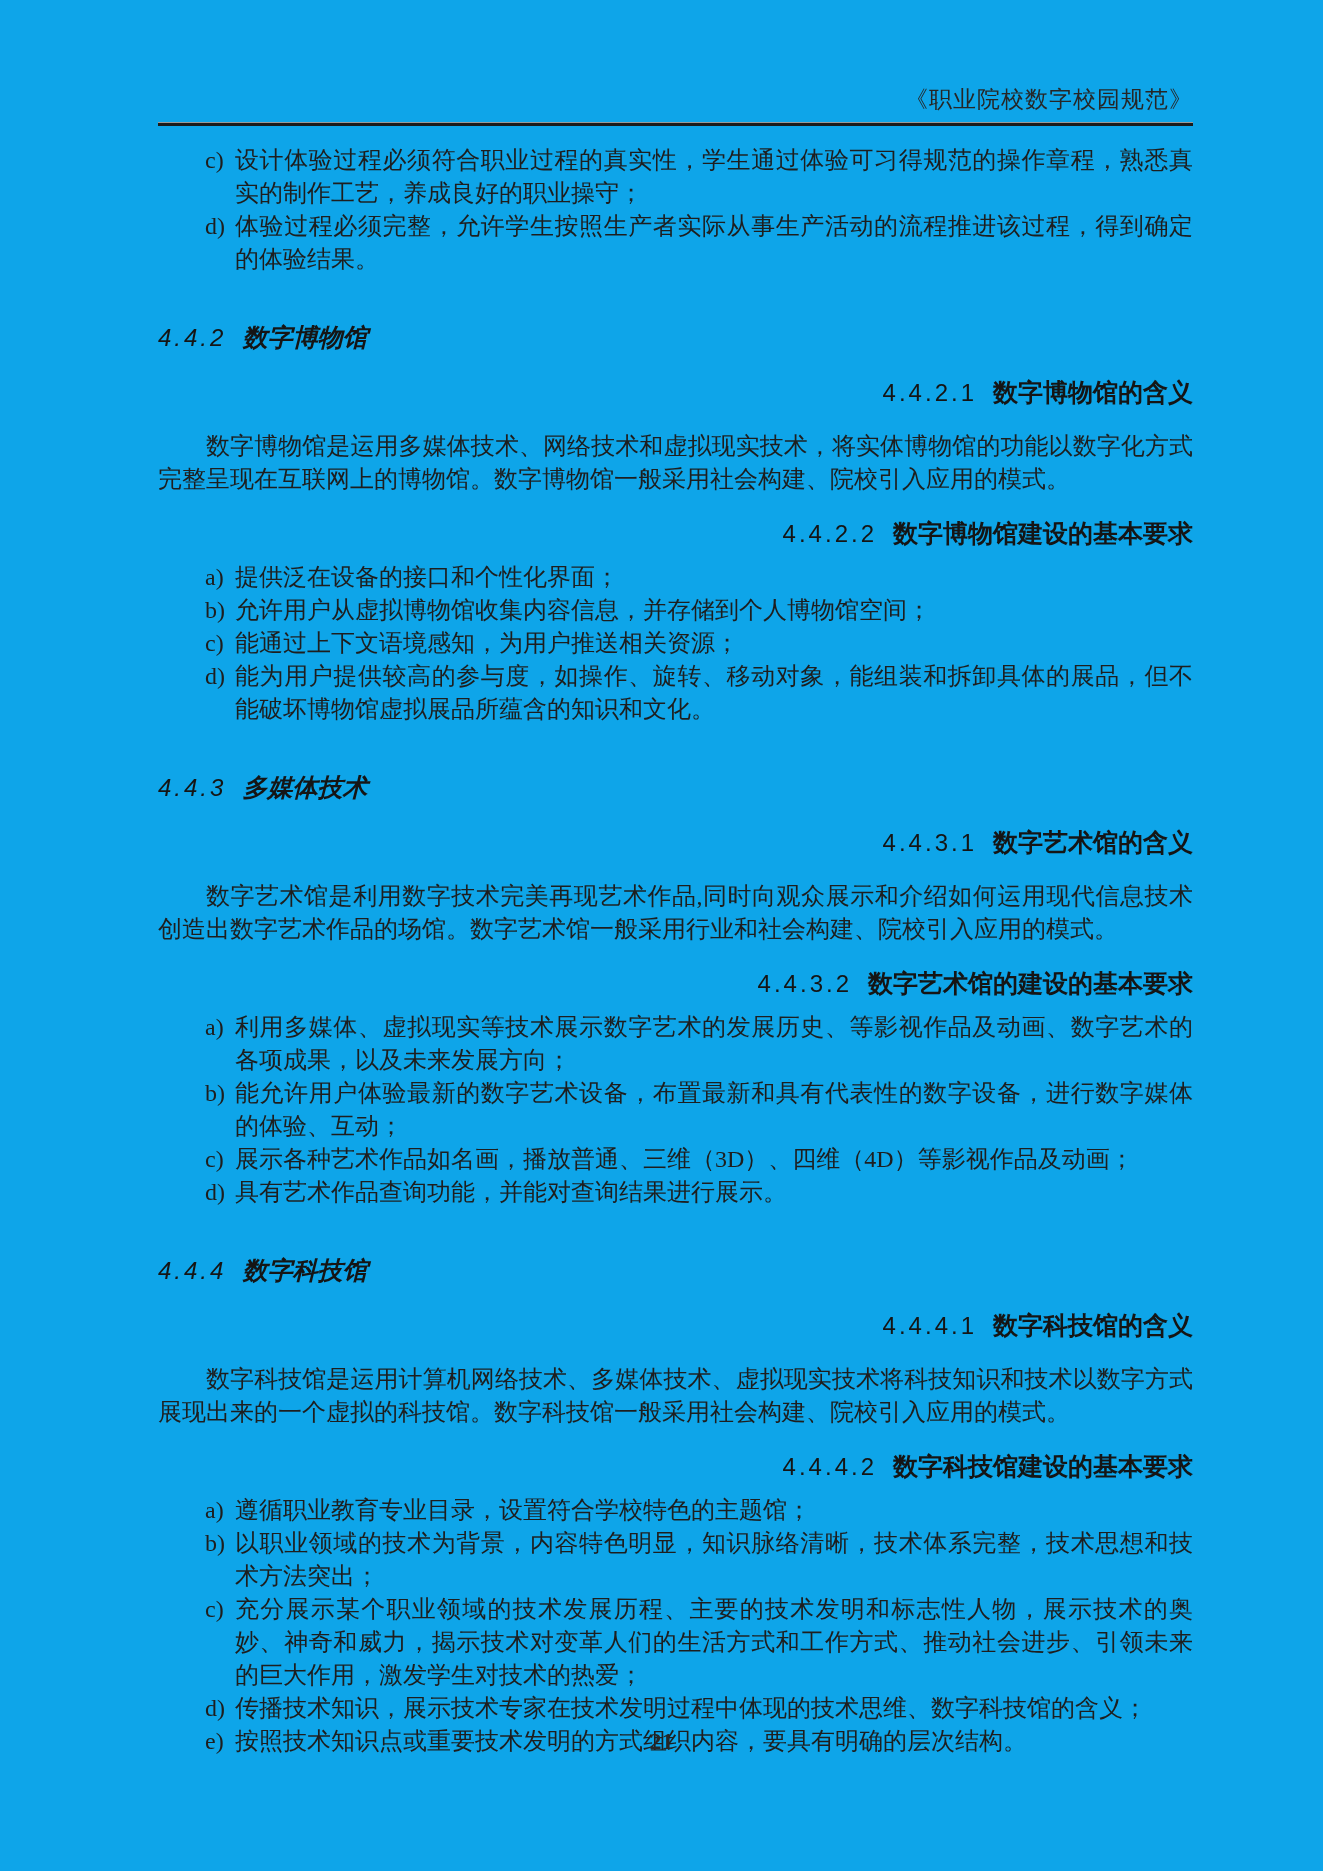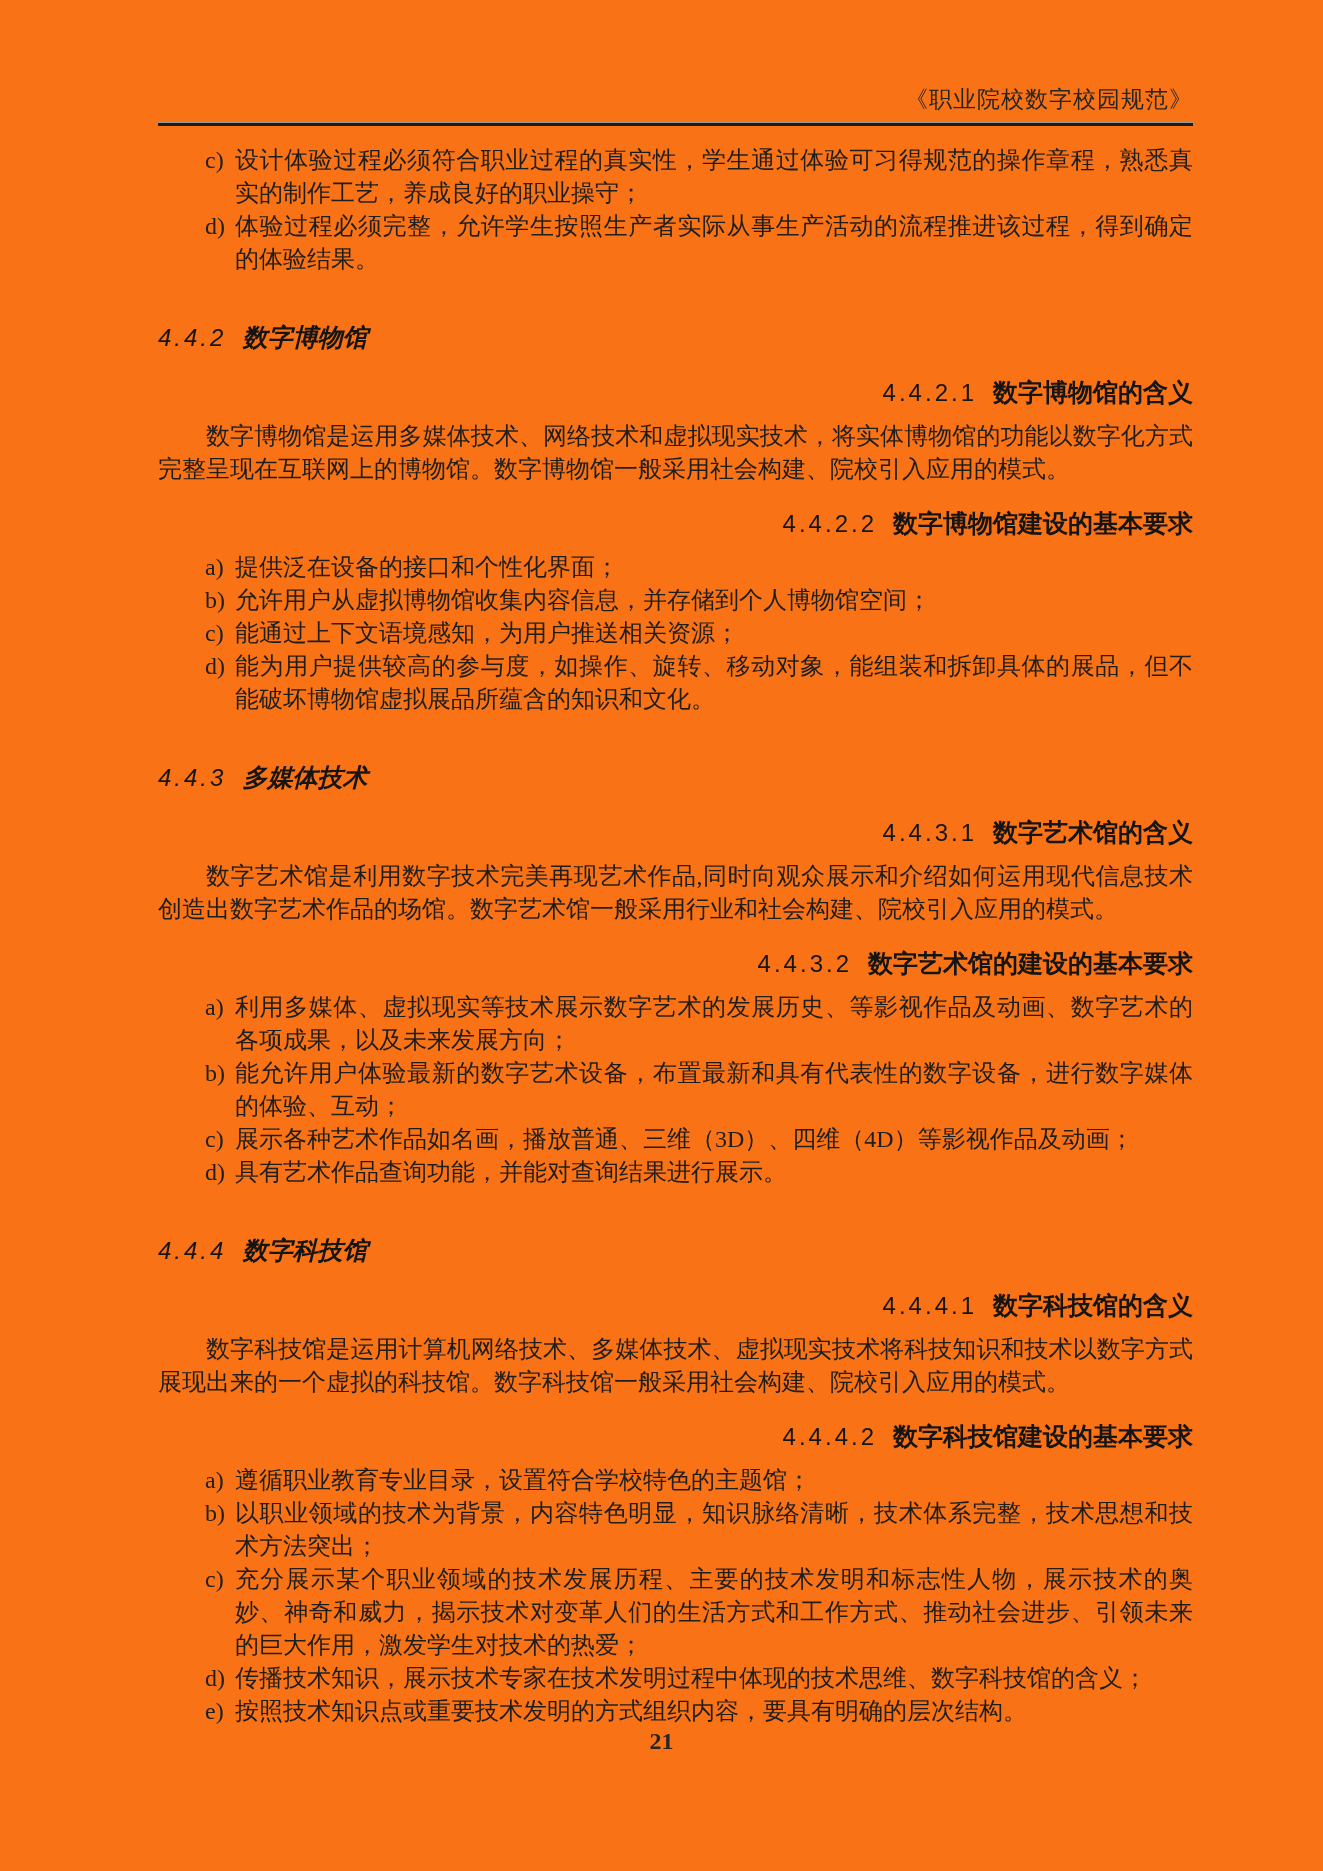--- a/index.html
+++ b/index.html
@@ -1,21 +1,21 @@
 <!DOCTYPE html>
 <html><head>
 <meta charset="utf-8">
 <style>
   html, body { margin: 0; padding: 0; background: #ffffff; }
   .page {
     position: relative;
     width: 1323px;
     height: 1871px;
     box-sizing: border-box;
-    background: #f97316;
+    background: #0ea5e9;
     color: #1e1e1e;
     font-family: "Liberation Serif", "DejaVu Serif", serif;
     padding: 86px 130px 0 158px;
     overflow: hidden;
   }
   
   .header-title {
     text-align: right;
     font-size: 23px;
     line-height: 28px;
@@ -34,21 +34,21 @@
   .req-list.carryover { margin-top: 18px; }
   .req-item {
     position: relative;
     padding-left: 77px;
     font-size: 24px;
     line-height: 33px;
     text-align: justify;
   }
   .req-item .marker { position: absolute; left: 47px; top: 0; }
   .para {
-    margin: 10px 0;
+    margin: 20px 0;
     font-size: 24px;
     line-height: 33px;
     text-indent: 48px;
     text-align: justify;
   }
   
   .h3, .h4 {
     font-family: "Liberation Sans", "DejaVu Sans", sans-serif;
     font-size: 25px;
     line-height: 34px;

